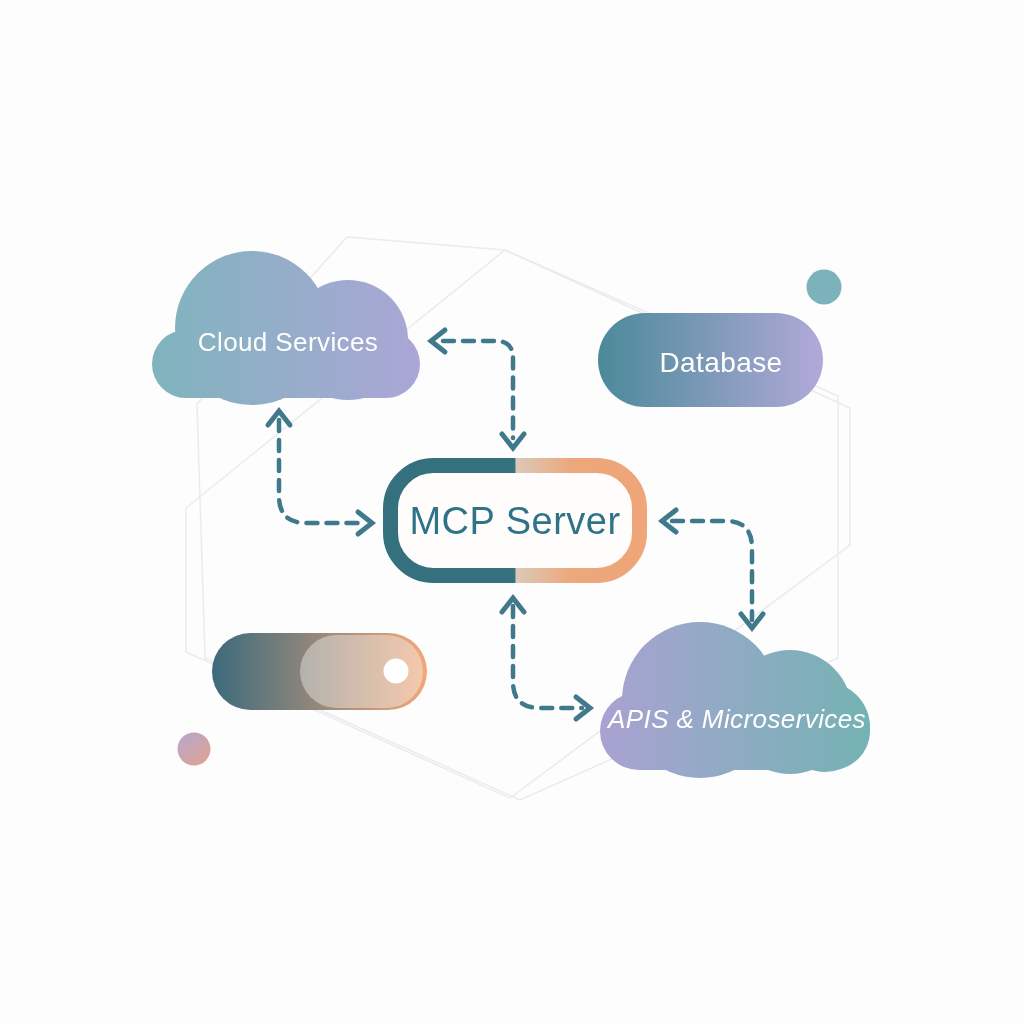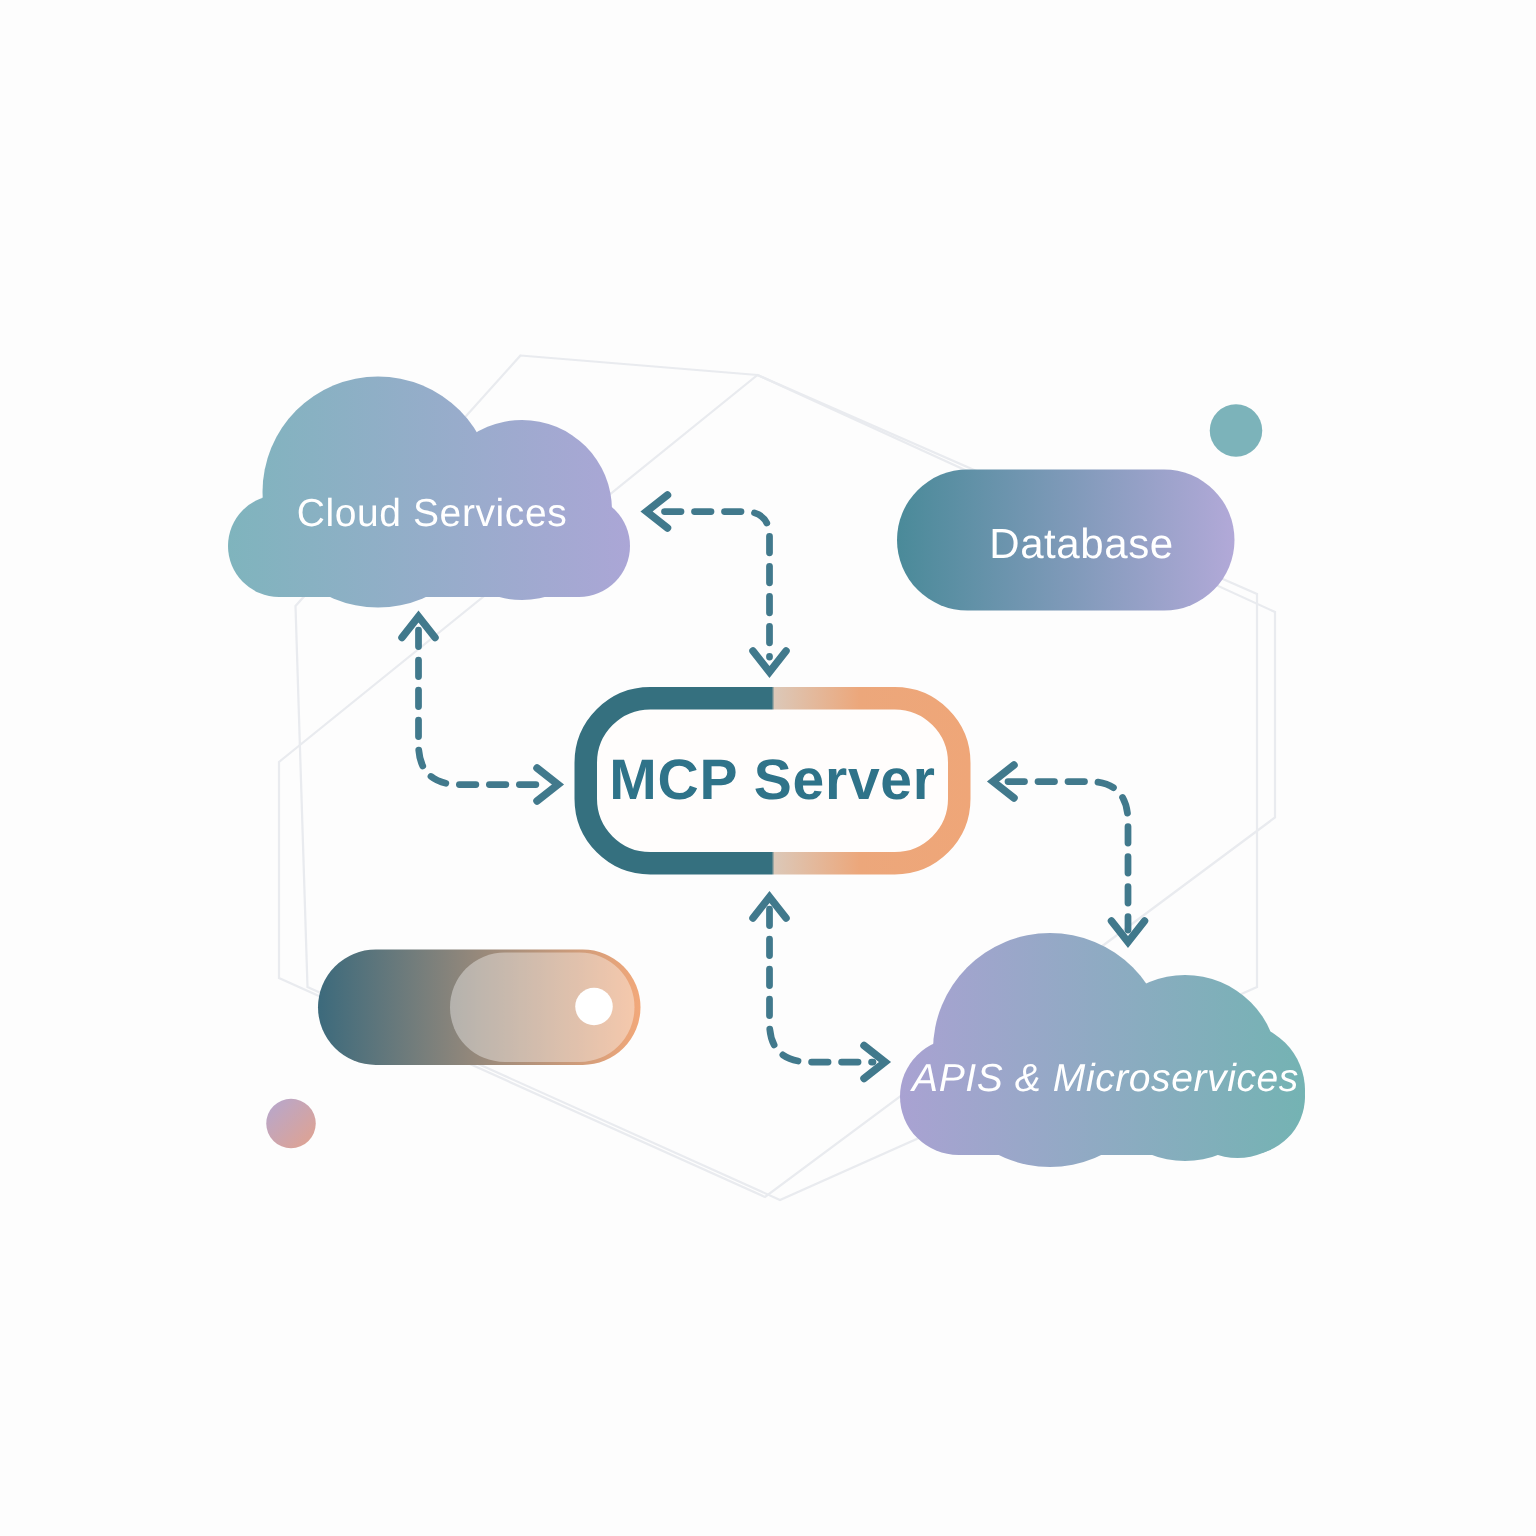--- a/index.html
+++ b/index.html
@@ -33,21 +33,21 @@
   }
   .label-cloud-services { left: 288px; top: 342px; font-size: 26px; }
   .label-database       { left: 721px; top: 363px; font-size: 28px; }
   .label-apis           { left: 737px; top: 719px; font-size: 26px; font-style: italic; }
   .label-mcp {
     position: absolute;
     left: 515px; top: 521px;
     transform: translate(-50%, -50%);
     font-size: 38px;
     color: #2f7389;
-    font-weight: 700;
+    font-weight: 400;
     letter-spacing: 0.5px;
     white-space: nowrap;
     user-select: none;
   }
 </style>
 </head>
 <body>
 
 <div class="canvas">
 

